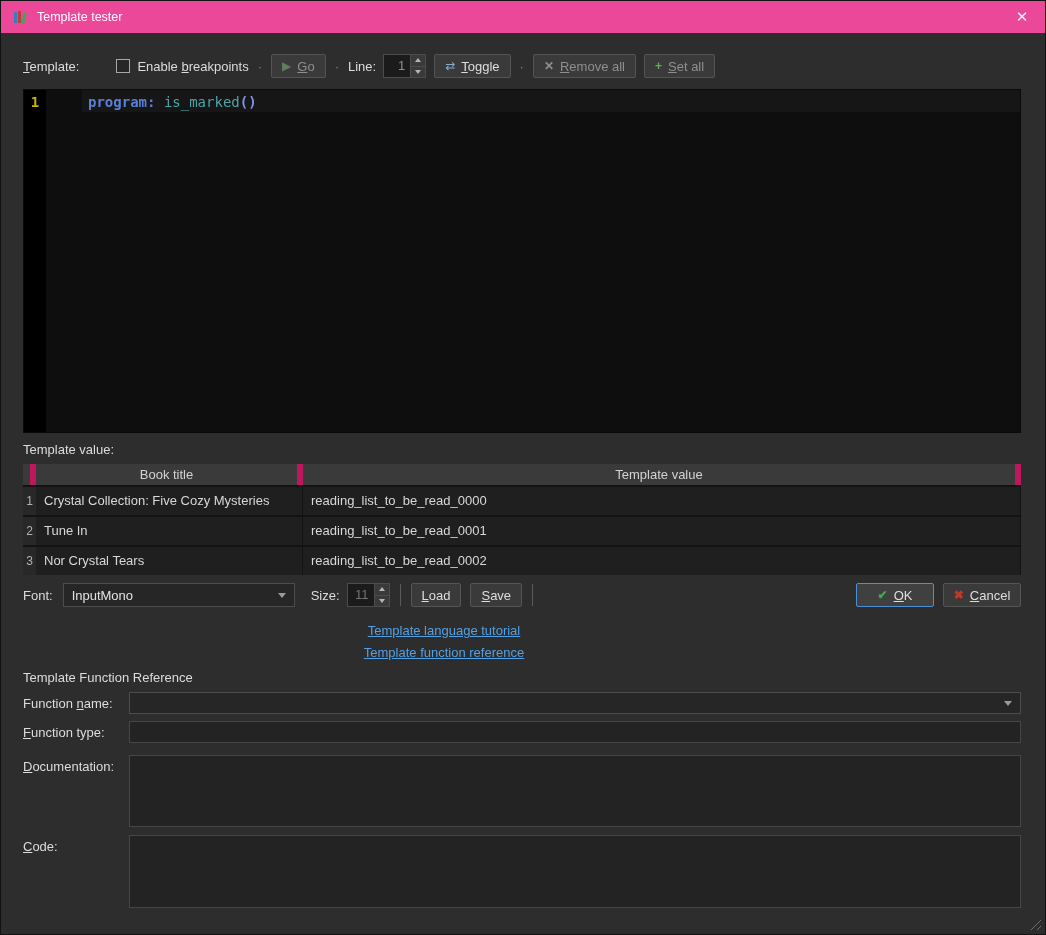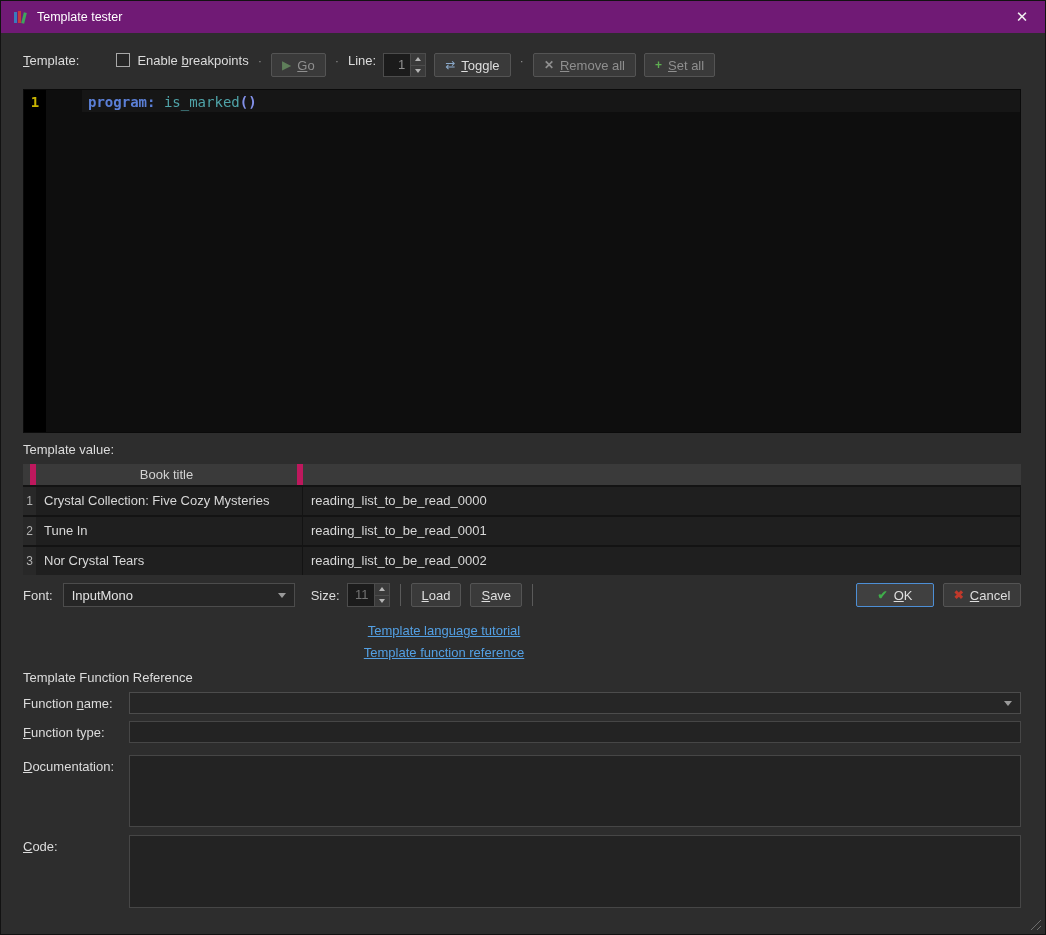--- a/index.html
+++ b/index.html
@@ -8,31 +8,31 @@
     width:1046px; height:935px; overflow:hidden;
     font-family:"Liberation Sans", sans-serif; font-size:13px; color:#dcdcdc;
   }
   .window {
     position:relative; width:1046px; height:935px;
     background:#2d2d2d; border:1px solid #121212;
     display:flex; flex-direction:column;
   }
   
   .titlebar {
-    height:32px; flex:0 0 32px; background:#701a75; color:#ffffff;
+    height:32px; flex:0 0 32px; background:#ec4899; color:#ffffff;
     display:flex; align-items:center; padding:0 12px; gap:8px;
   }
   .titlebar .title { font-size:12.5px; }
   .titlebar .close {
     margin-left:auto; font-size:15px; color:#f2f2f2; cursor:pointer;
     width:22px; text-align:center; line-height:32px;
   }
   .app-icon svg { display:block; }
   
-  .toolbar { display:flex; height:26px; margin:20px 24px 0 22px; }
+  .toolbar { display:flex; align-items:center; height:26px; margin:20px 24px 0 22px; }
   .dot { color:#8a8a8a; margin:0 9px; }
   .btn {
     height:24px; display:inline-flex; align-items:center; gap:6px;
     padding:0 10px; background:#3a3a3a; border:1px solid #545454;
     border-radius:2px; color:#dedede; cursor:pointer; white-space:nowrap;
   }
   .btn.disabled { color:#8f8f8f; }
   .btn .ic { font-size:12px; line-height:1; }
   .ic-go { color:#5f7f5a; }
   .ic-toggle { color:#8aa8c8; font-size:13px; }
@@ -179,20 +179,21 @@
       <div class="codeline"><span class="k-prog">program:</span><span> </span><span class="k-func">is_marked</span><span class="k-paren">()</span></div>
     </div>
   </div>
 
   <div class="sec-label">Template value:</div>
 
   <div class="rtable">
     <div class="thead">
       <div class="th corner"></div>
       <div class="th">Book title</div>
+      <div class="th">Template value</div>
     </div>
     <div class="trow">
       <div class="rownum">1</div>
       <div class="td">Crystal Collection: Five Cozy Mysteries</div>
       <div class="td">reading_list_to_be_read_0000</div>
     </div>
     <div class="trow">
       <div class="rownum">2</div>
       <div class="td">Tune In</div>
       <div class="td">reading_list_to_be_read_0001</div>

